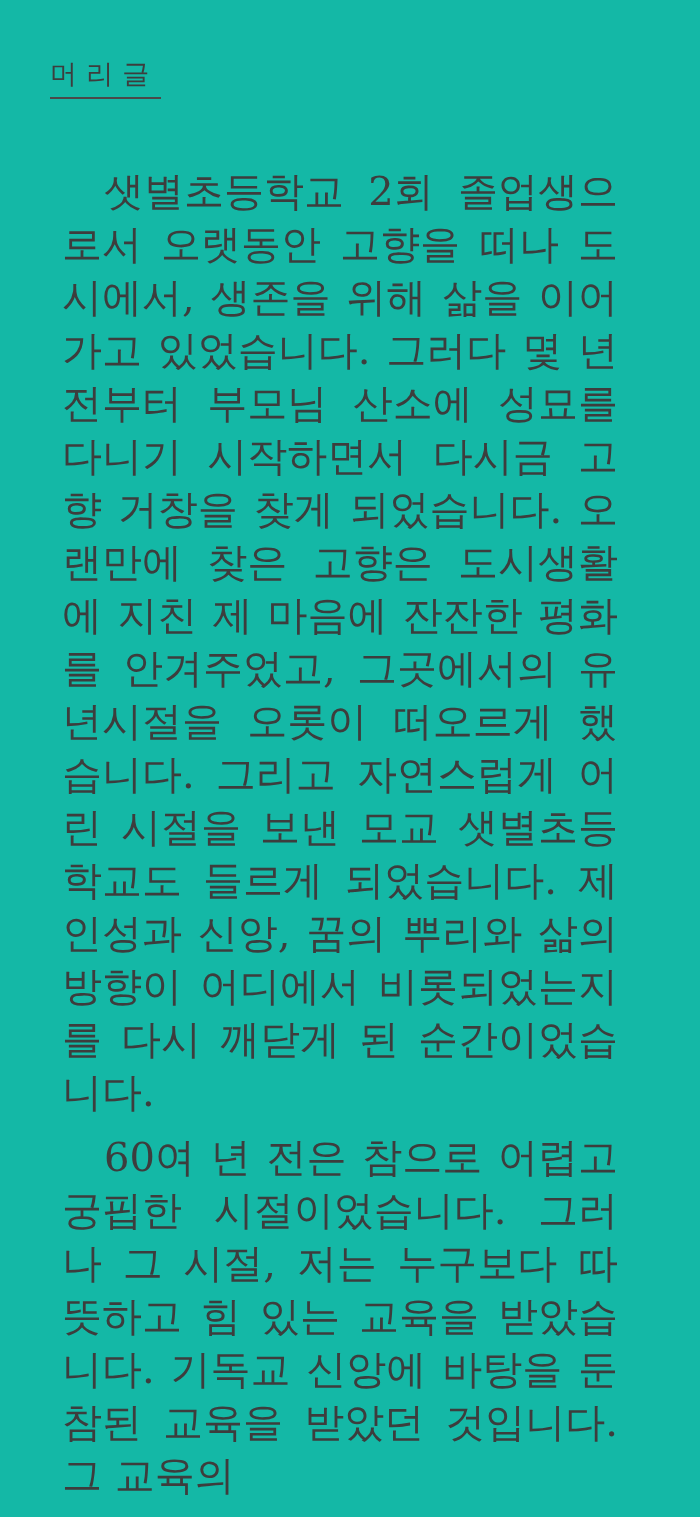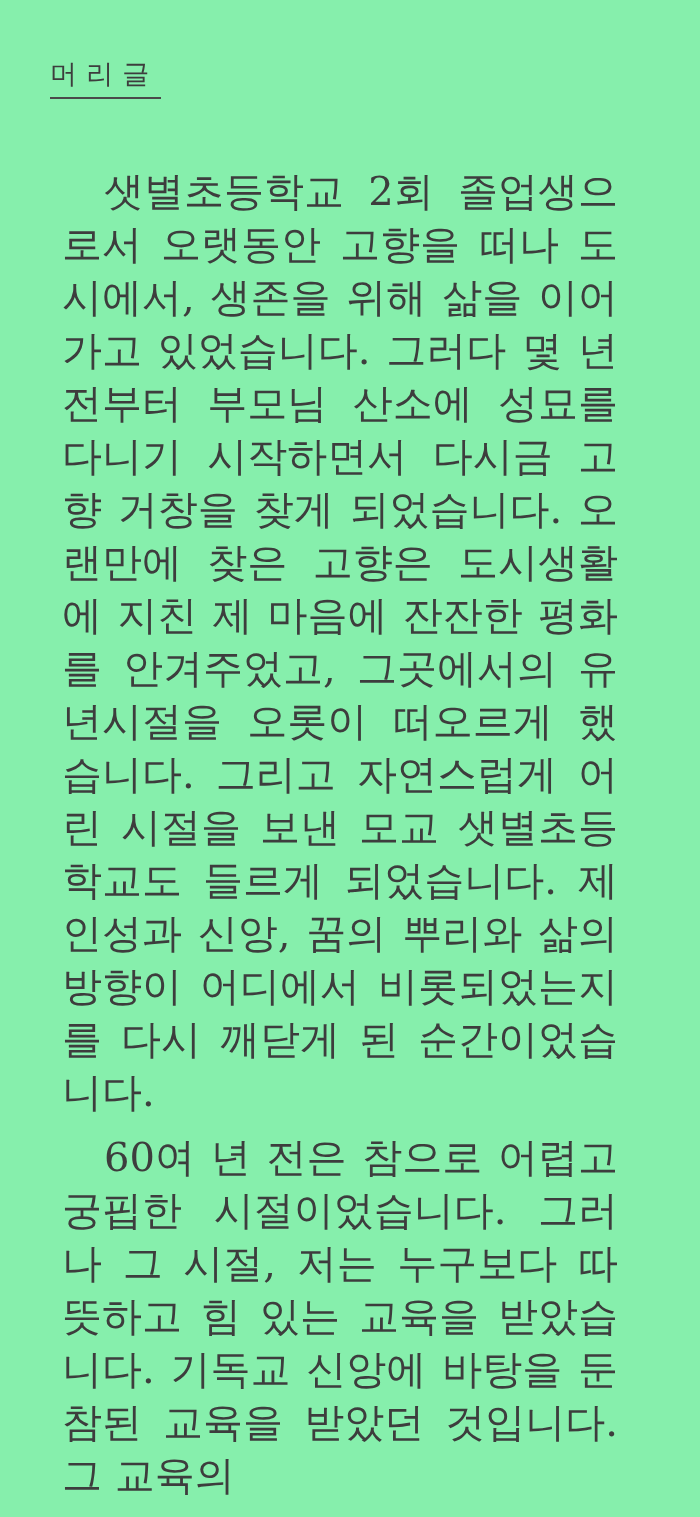--- a/index.html
+++ b/index.html
@@ -10,21 +10,21 @@
   body {
     width: 700px;
     height: 1517px;
     overflow: hidden;
     font-family: "DejaVu Serif", "Liberation Serif", serif;
   }
   .page {
     box-sizing: border-box;
     width: 700px;
     height: 1517px;
-    background: #86efac;
+    background: #14b8a6;
     padding: 58px 70px 0 50px;
   }
   .section-label {
     display: inline-block;
     font-size: 27px;
     line-height: 1.2;
     color: #3d3d3d;
     letter-spacing: 0.34em;
     padding-bottom: 7px;
     padding-right: 2px;

